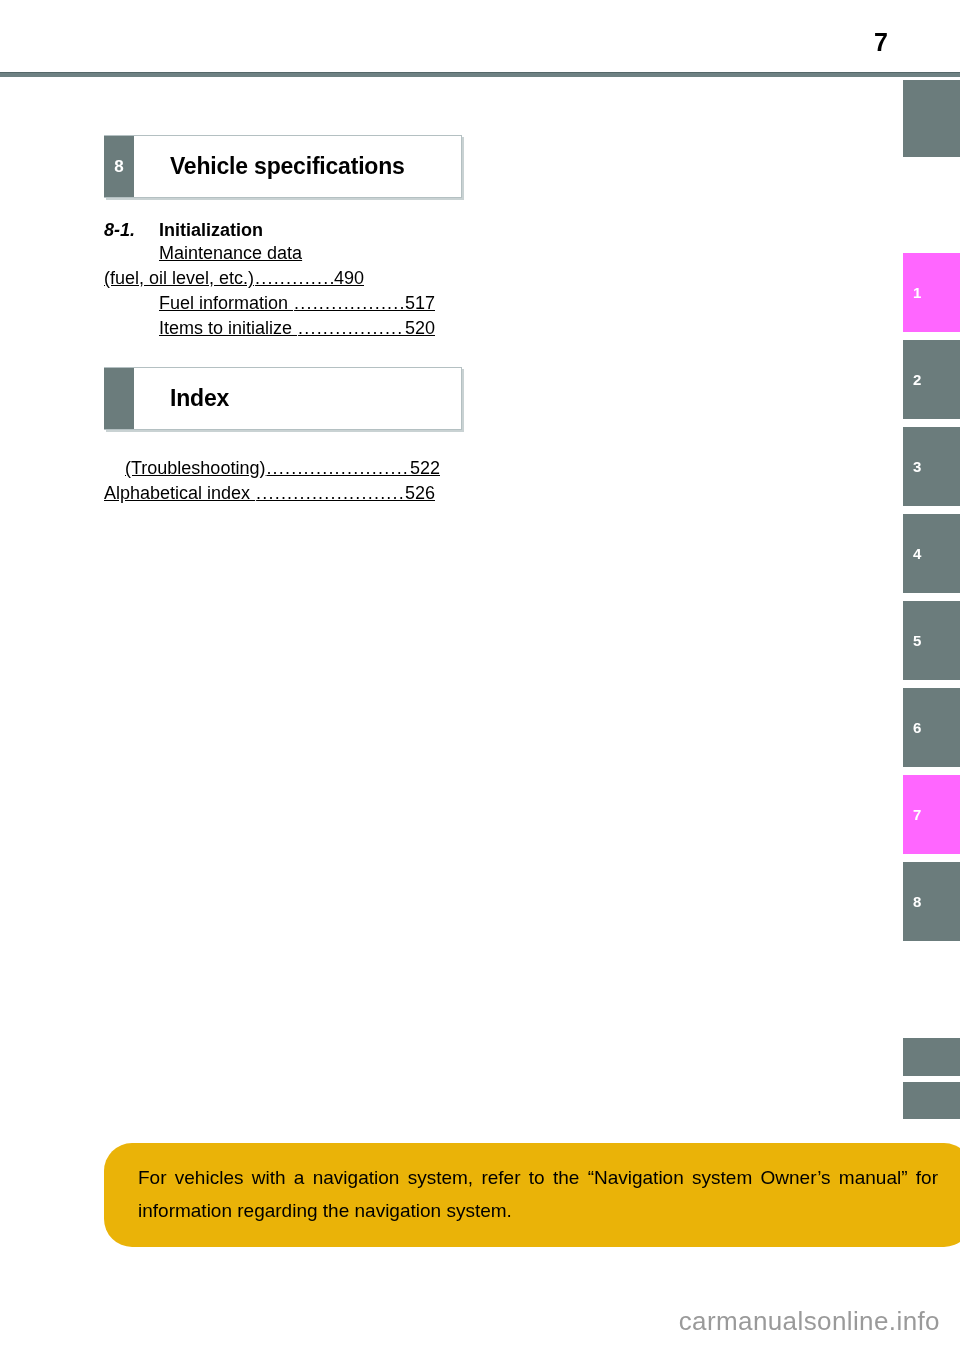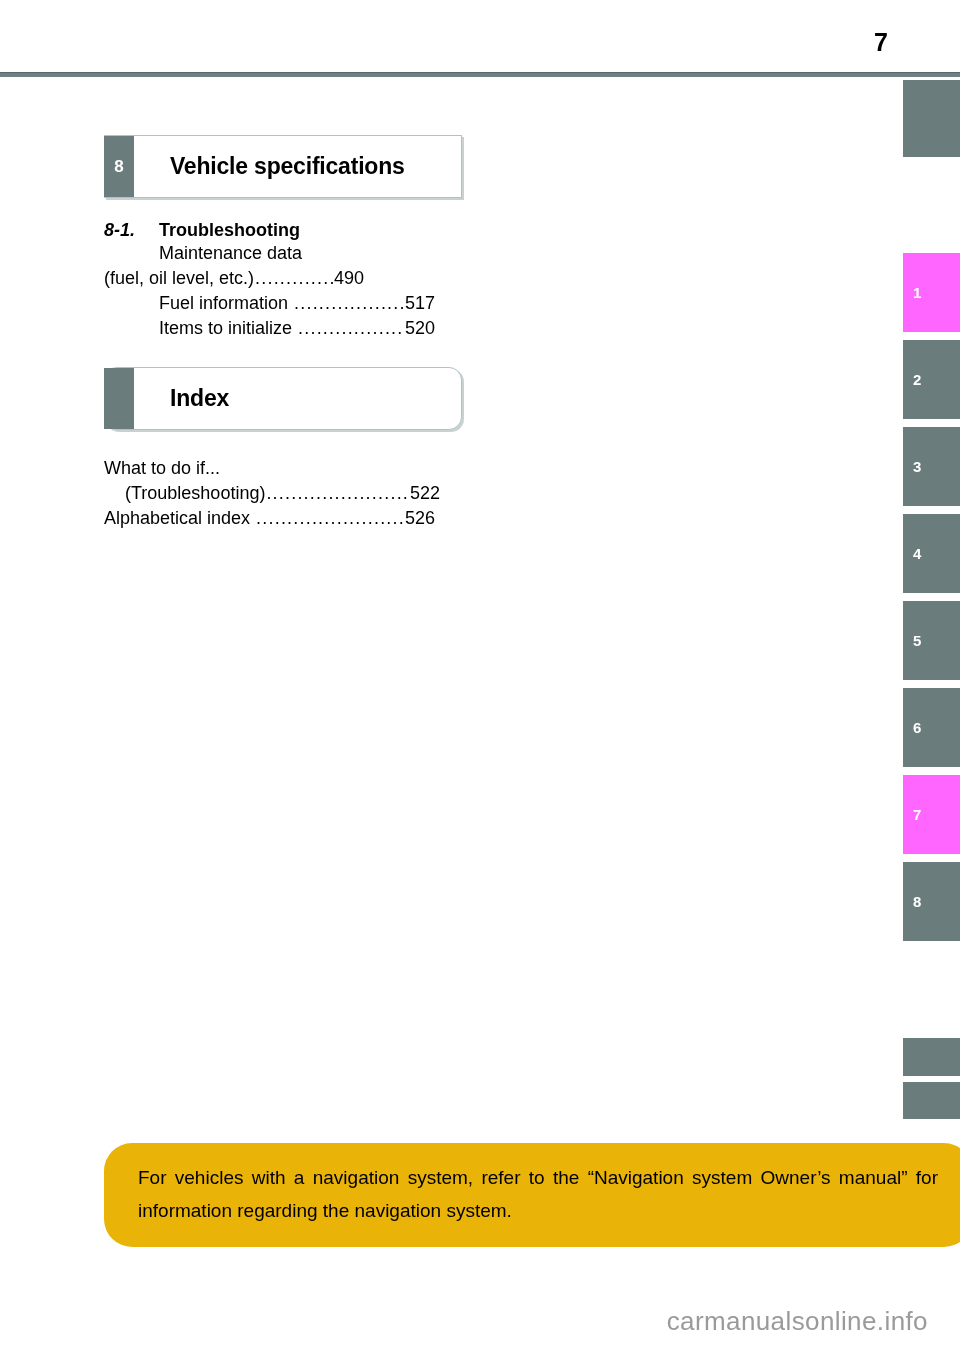--- a/index.html
+++ b/index.html
@@ -112,20 +112,21 @@
   .toc-group-title .num {
     width: 55px;
     flex: 0 0 55px;
     font-style: italic;
   }
   .toc-entry {
     font-size: 18px;
     line-height: 25px;
     position: relative;
     width: 331px;
+    text-decoration: underline;
   }
   .toc-entry .row {
     display: flex;
     align-items: baseline;
     width: 100%;
   }
   .toc-entry .label {
     white-space: pre;
   }
   .toc-entry .leader {
@@ -158,21 +159,21 @@
     margin: 0;
     font-size: 19px;
     line-height: 33px;
     text-align: justify;
     text-justify: inter-word;
   }
 
   
   #watermark {
     position: absolute;
-    right: 32px;
+    right: 20px;
     bottom: 14px;
     font-size: 26px;
     color: #9a9a9a;
     letter-spacing: 0.4px;
   }
 </style>
 </head>
 <body>
 
 <div id="page-number">7</div>
@@ -218,21 +219,21 @@
 <div id="content">
 
   <div class="section-box" style="margin-top:135px;">
     <div class="marker">8</div>
     <div class="section-title">Vehicle specifications</div>
   </div>
 
   <div id="toc-list" style="margin-top:22px;">
       <div class="toc-group-title">
         <span class="num">8-1.</span>
-        <span>Troubleshooting</span>
+        <span>Initialization</span>
       </div>
       <div class="toc-entry indent-1">
         <div class="row">
           <span class="label">Maintenance data</span>
         </div>
       </div>
       <div class="toc-entry indent-2">
         <div class="row">
           <span class="label">(fuel, oil level, etc.)</span>
           <span class="leader">........................................................................</span>
@@ -248,31 +249,26 @@
       </div>
       <div class="toc-entry indent-1">
         <div class="row">
           <span class="label">Items to initialize </span>
           <span class="leader">........................................................................</span>
           <span class="pgnum">520</span>
         </div>
       </div>
     </div>
 
-  <div class="section-box" style="margin-top:26px;border-radius:13px;">
+  <div class="section-box" style="margin-top:26px;">
     <div class="marker"></div>
     <div class="section-title">Index</div>
   </div>
 
   <div id="index-list" style="margin-top:26px;">
-      <div class="toc-entry indent-0">
-        <div class="row">
-          <span class="label">What to do if...</span>
-        </div>
-      </div>
       <div class="toc-entry indent-hang">
         <div class="row">
           <span class="label">(Troubleshooting)</span>
           <span class="leader">........................................................................</span>
           <span class="pgnum">522</span>
         </div>
       </div>
       <div class="toc-entry indent-0">
         <div class="row">
           <span class="label">Alphabetical index </span>

